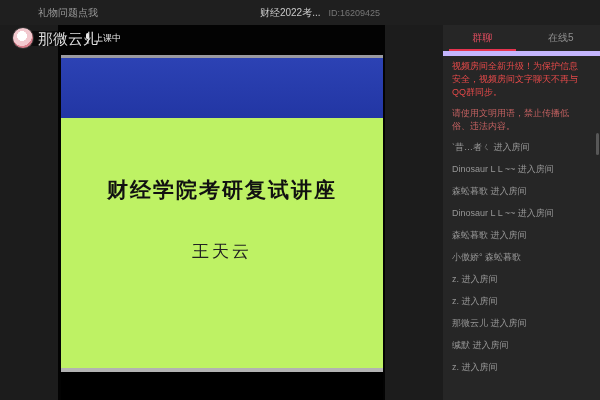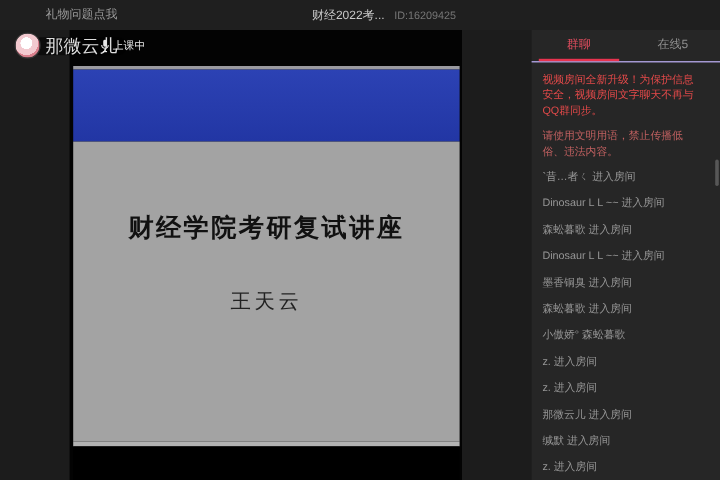--- a/index.html
+++ b/index.html
@@ -22,42 +22,42 @@
   .tb-ico{font-size:10px;color:#8d8d8d;line-height:25px;cursor:pointer;}
   .tb-ico.close{font-size:11px;}
 
   
   .video{position:absolute;left:0;top:25px;width:443px;height:375px;background:#1c1c1c;overflow:hidden;}
   .share{position:absolute;left:58px;top:0;width:327px;height:375px;background:#030303;}
   .slidecol{position:absolute;left:3px;top:0;width:322px;height:375px;}
   .strip-top{position:absolute;left:0;top:30px;width:322px;height:3px;background:#9a9aa0;}
   .bluebar{position:absolute;left:0;top:33px;width:322px;height:60px;
     background:linear-gradient(180deg,#2c42b4 0%,#2236a4 100%);}
-  .slide{position:absolute;left:0;top:93px;width:322px;height:250px;background:#a3a3a3;}
+  .slide{position:absolute;left:0;top:93px;width:322px;height:250px;background:#bef264;}
   .strip-bottom{position:absolute;left:0;top:343px;width:322px;height:4px;background:#b3b3b3;}
   .blackbar{position:absolute;left:0;top:347px;width:322px;height:28px;background:#000;}
   .slide-title{margin-top:58px;text-align:center;font-family:"DejaVu Serif","Liberation Serif",serif;
     font-weight:bold;font-size:21px;letter-spacing:2px;color:#111;}
   .slide-speaker{margin-top:36px;text-align:center;font-family:"DejaVu Serif","Liberation Serif",serif;
     font-size:17px;letter-spacing:3px;color:#222;}
 
   
   .host-badge{position:absolute;left:12px;top:3px;height:20px;display:flex;align-items:center;}
   .hb-avatar{width:20px;height:20px;border-radius:50%;z-index:2;
     background:radial-gradient(circle at 45% 40%, #fff 0 30%, #f2c9cf 31% 60%, #d9808d 61% 85%, #7a4048 86%);
     border:1px solid #333;}
   .hb-pill{margin-left:-8px;height:15px;line-height:15px;padding:0 8px 0 12px;
     background:rgba(0,0,0,.55);border-radius:8px;font-size:15px;color:#ddd;white-space:nowrap;}
   .status{position:absolute;left:84px;top:5px;height:16px;display:flex;align-items:center;gap:3px;}
   .mic{display:inline-block;}
   .status-label{font-size:9px;color:#e8e8e8;}
 
   
   .sidebar{position:absolute;left:443px;top:25px;width:157px;height:375px;background:#262626;}
-  .tabs{display:flex;height:26px;border-bottom:1px solid #c4b5fd;}
+  .tabs{display:flex;height:26px;border-bottom:5px solid #c4b5fd;}
   .tab{flex:1;text-align:center;line-height:25px;font-size:10px;color:#8f8f8f;
     position:relative;cursor:pointer;}
   .tab.active{color:#e24d5f;}
   .tab.active::after{content:"";position:absolute;left:6px;right:6px;bottom:0;height:2px;
     background:#e8334f;}
   .chat{position:absolute;left:0;top:27px;right:0;bottom:0;padding:8px 22px 0 9px;overflow:hidden;}
   .msg{font-size:9px;line-height:13px;margin-bottom:9px;color:#969696;word-break:break-all;}
   .msg.ann1{color:#e64a4a;margin-bottom:8px;}
   .msg.ann2{color:#c06060;margin-bottom:8px;}
   .scroll-thumb{position:absolute;right:1px;top:108px;width:3px;height:22px;
@@ -116,21 +116,20 @@
       <div>
 
           <div class="msg">`昔…者ㄑ 进入房间</div>
 
           <div class="msg">Dinosaur L L ~~ 进入房间</div>
 
           <div class="msg">森蚣暮歌 进入房间</div>
 
           <div class="msg">Dinosaur L L ~~ 进入房间</div>
 
-          <div class="msg">墨香铜臭 进入房间</div>
 
           <div class="msg">森蚣暮歌 进入房间</div>
 
           <div class="msg">小傲娇° 森蚣暮歌</div>
 
           <div class="msg">z. 进入房间</div>
 
           <div class="msg">z. 进入房间</div>
 
           <div class="msg">那微云儿 进入房间</div>

